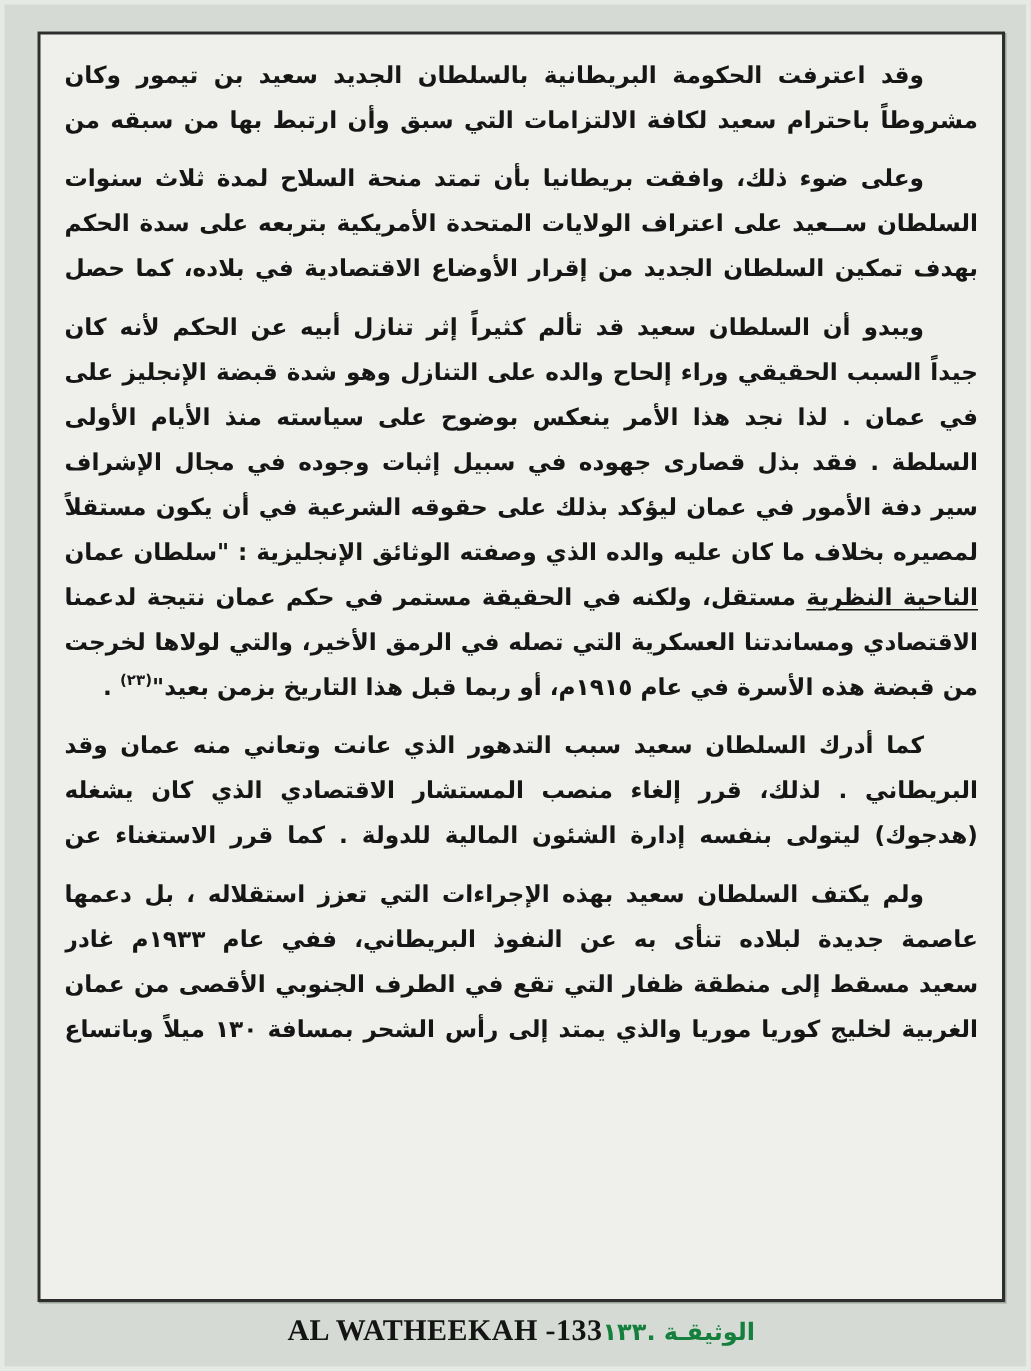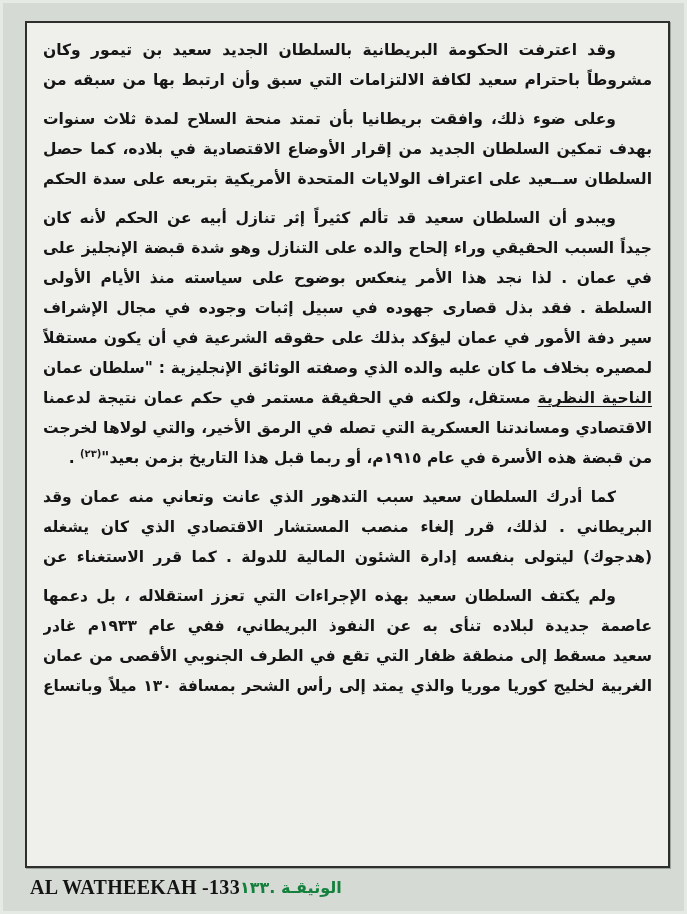--- a/index.html
+++ b/index.html
@@ -65,21 +65,21 @@
   }
   .footer {
     position: absolute;
     left: 22px;
     top: 869px;
     width: 645px;
     height: 30px;
     box-sizing: border-box;
     padding: 0 5px;
     display: flex;
-    justify-content: flex-start;
+    justify-content: center;
     align-items: center;
   }
   .footer-ar {
     direction: rtl;
     font-family: "DejaVu Sans", sans-serif;
     font-weight: bold;
     font-size: 16px;
     color: #15803d;
   }
   .footer-en {
@@ -95,22 +95,22 @@
 
 <div class="page">
   <div class="paper">
     <div id="doc-body">
         <div class="paragraph">
           <div class="line first">وقد اعترفت الحكومة البريطانية بالسلطان الجديد سعيد بن تيمور وكان اعترافها</div>
           <div class="line">مشروطاً باحترام سعيد لكافة الالتزامات التي سبق وأن ارتبط بها من سبقه من الحكام</div>
         </div>
         <div class="paragraph">
           <div class="line first">وعلى ضوء ذلك، وافقت بريطانيا بأن تمتد منحة السلاح لمدة ثلاث سنوات أخرى</div>
+          <div class="line">السلطان ســعيد على اعتراف الولايات المتحدة الأمريكية بتربعه على سدة الحكم</div>
           <div class="line">بهدف تمكين السلطان الجديد من إقرار الأوضاع الاقتصادية في بلاده، كما حصل</div>
-          <div class="line">السلطان ســعيد على اعتراف الولايات المتحدة الأمريكية بتربعه على سدة الحكم</div>
         </div>
         <div class="paragraph">
           <div class="line first">ويبدو أن السلطان سعيد قد تألم كثيراً إثر تنازل أبيه عن الحكم لأنه كان يدرك</div>
           <div class="line">جيداً السبب الحقيقي وراء إلحاح والده على التنازل وهو شدة قبضة الإنجليز على الحكم</div>
           <div class="line">في عمان . لذا نجد هذا الأمر ينعكس بوضوح على سياسته منذ الأيام الأولى لتسلمه</div>
           <div class="line">السلطة . فقد بذل قصارى جهوده في سبيل إثبات وجوده في مجال الإشراف الفعلي على</div>
           <div class="line">سير دفة الأمور في عمان ليؤكد بذلك على حقوقه الشرعية في أن يكون مستقلاً وسيداً</div>
           <div class="line">لمصيره بخلاف ما كان عليه والده الذي وصفته الوثائق الإنجليزية : "سلطان عمان من</div>
           <div class="line"><span class="underlined">الناحية النظرية</span><span> مستقل، ولكنه في الحقيقة مستمر في حكم عمان نتيجة لدعمنا</span></div>
           <div class="line">الاقتصادي ومساندتنا العسكرية التي تصله في الرمق الأخير، والتي لولاها لخرجت عمان</div>

